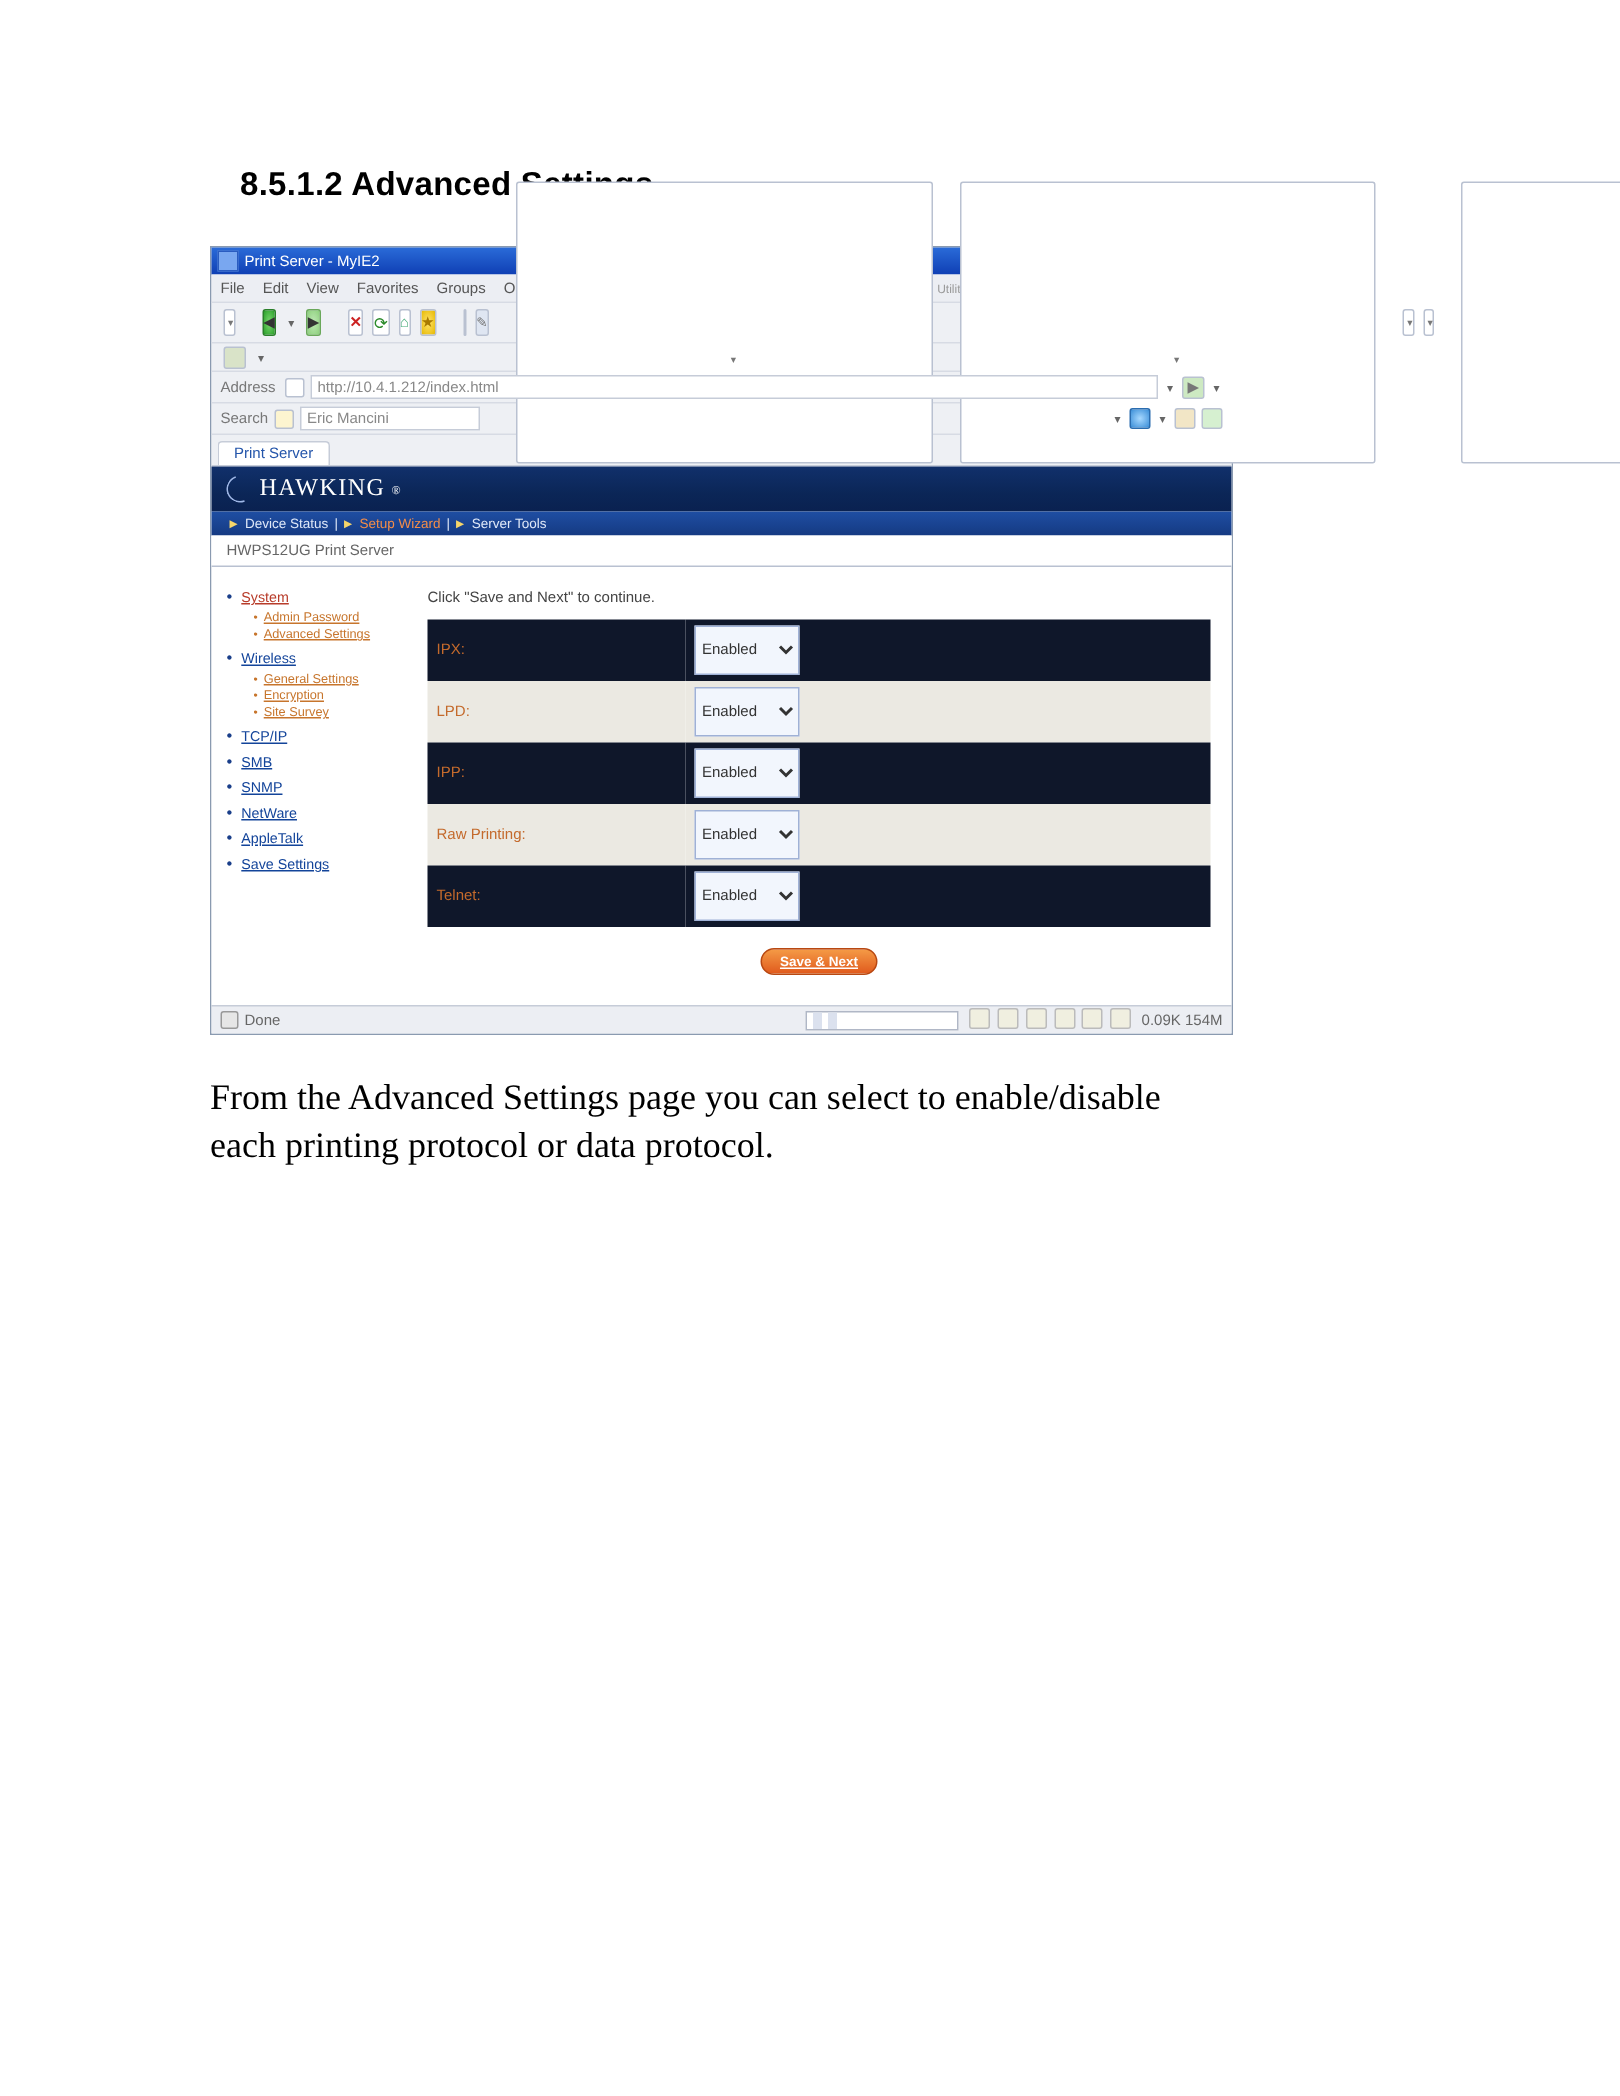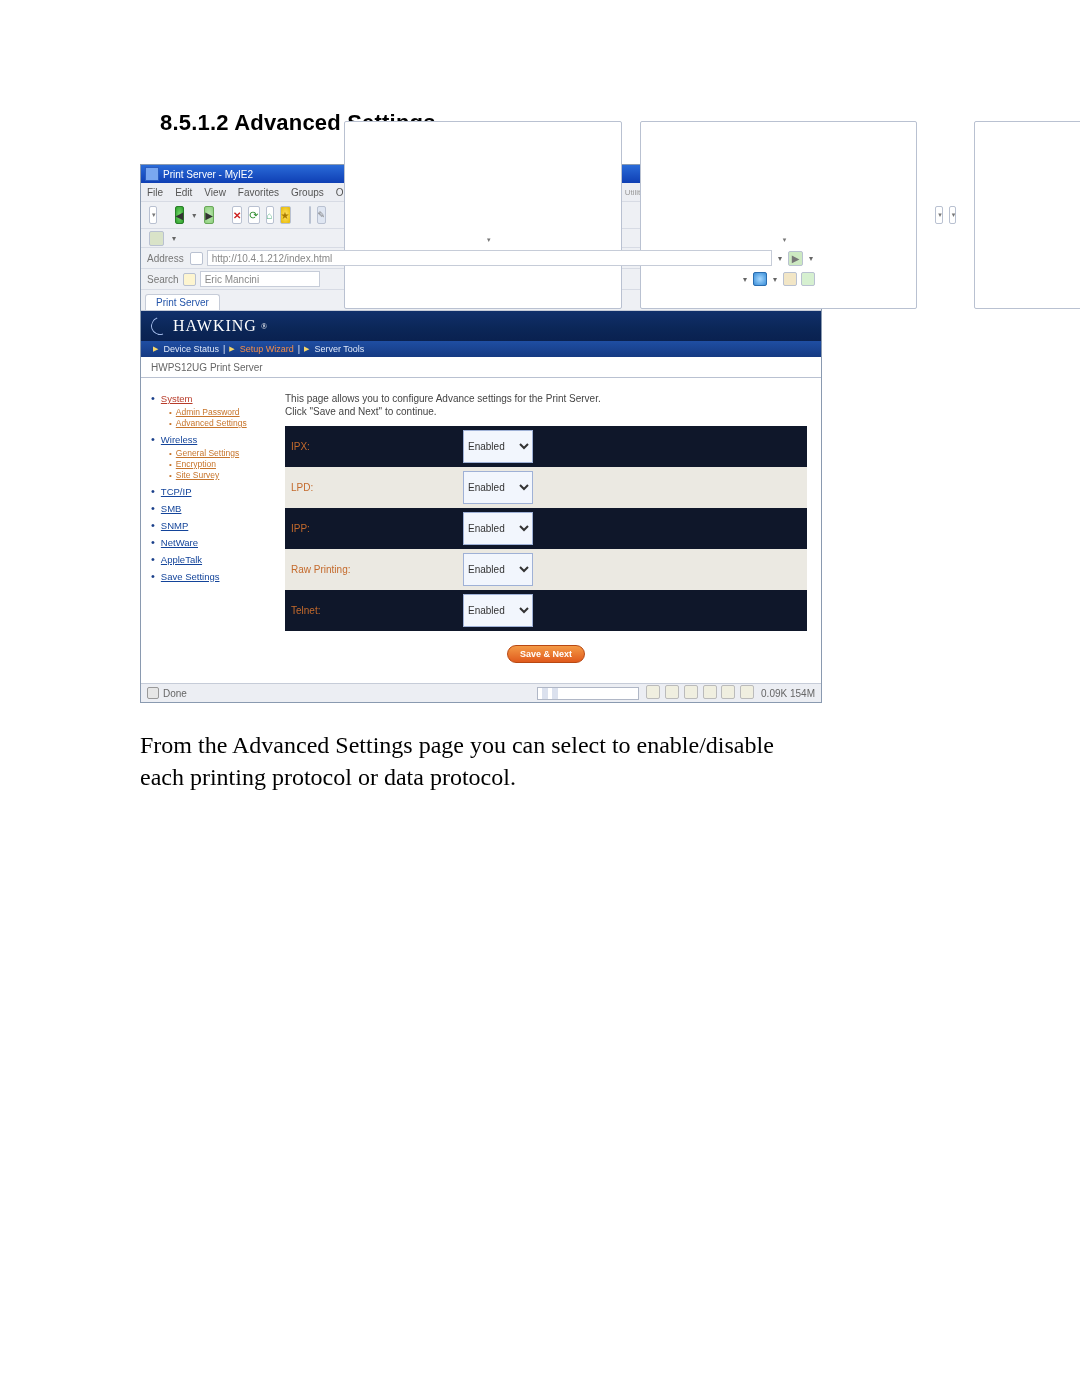--- a/index.html
+++ b/index.html
@@ -183,21 +183,21 @@
   table.cfg tr.r1 { background:#ebe9e2;}
   table.cfg td.lbl { color:#c46a2c; width:160px; font-size:10px;}
   select.en {
     font-size:10px; border:1px solid #9fb1d6; background:#f2f6fd; color:#333;
     height:33px; width:70px;
   }
   .savebtn {
     display:block; margin:14px auto 0 auto;
     background: linear-gradient(#f49a46,#e05a1d);
     border:1px solid #b84812; color:#fff; font-size:9px; font-weight:bold;
-    padding:3px 12px; border-radius:9px;
+    padding:3px 12px; border-radius:9px;text-decoration:underline;
   }
   
   .statusbar {
     background:#eceef3; border-top:1px solid #c6ccd8;
     height:18px; display:flex; align-items:center; justify-content:space-between;
     padding:0 6px; font-size:10px; color:#666;
   }
   .statusbar .c-ico { width:10px;height:10px;border:1px solid #999;border-radius:2px;background:#e6e6e6; margin-right:4px;}
   .statusbar .right { display:flex; align-items:center; gap:6px;}
   .statusbar .gauge {
@@ -371,21 +371,20 @@
             <li class="bullet"><a href="#">SMB</a></li>
             <li class="bullet"><a href="#">SNMP</a></li>
             <li class="bullet"><a href="#">NetWare</a></li>
             <li class="bullet"><a href="#">AppleTalk</a></li>
             <li class="bullet"><a href="#">Save Settings</a></li>
           </ul>
         </div>
 
         <div class="mainpane">
           <div class="helptext">
-            <div>This page allows you to configure Advance settings for the Print Server.</div>
             <div>Click "Save and Next" to continue.</div>
           </div>
           <table class="cfg">
             <tbody>
                 <tr class="r0">
               <td class="lbl">IPX:</td>
               <td><select class="en"><option>Enabled</option></select></td>
             </tr>
             <tr class="r1">
               <td class="lbl">LPD:</td>

